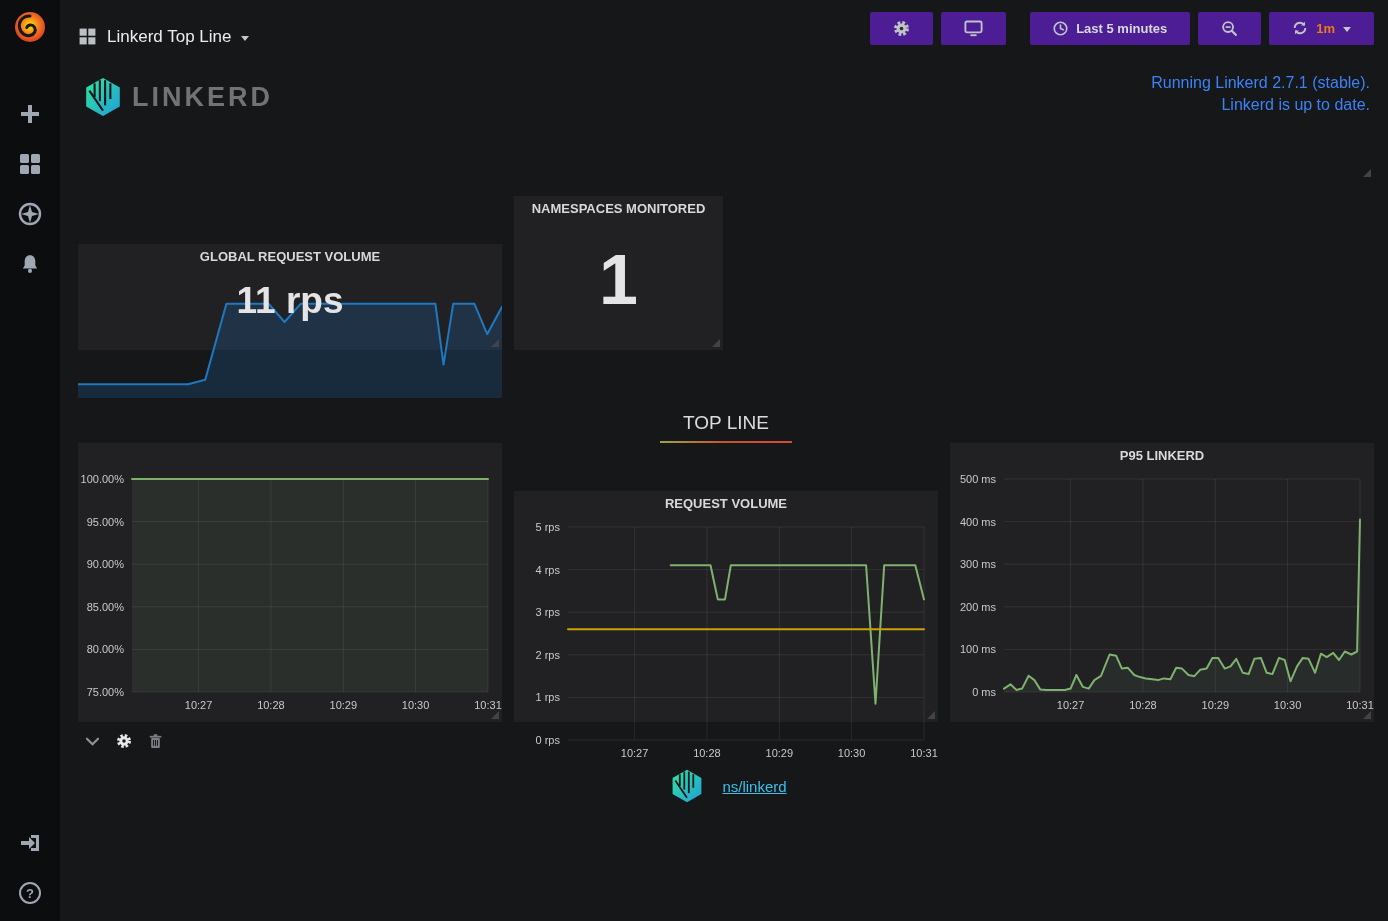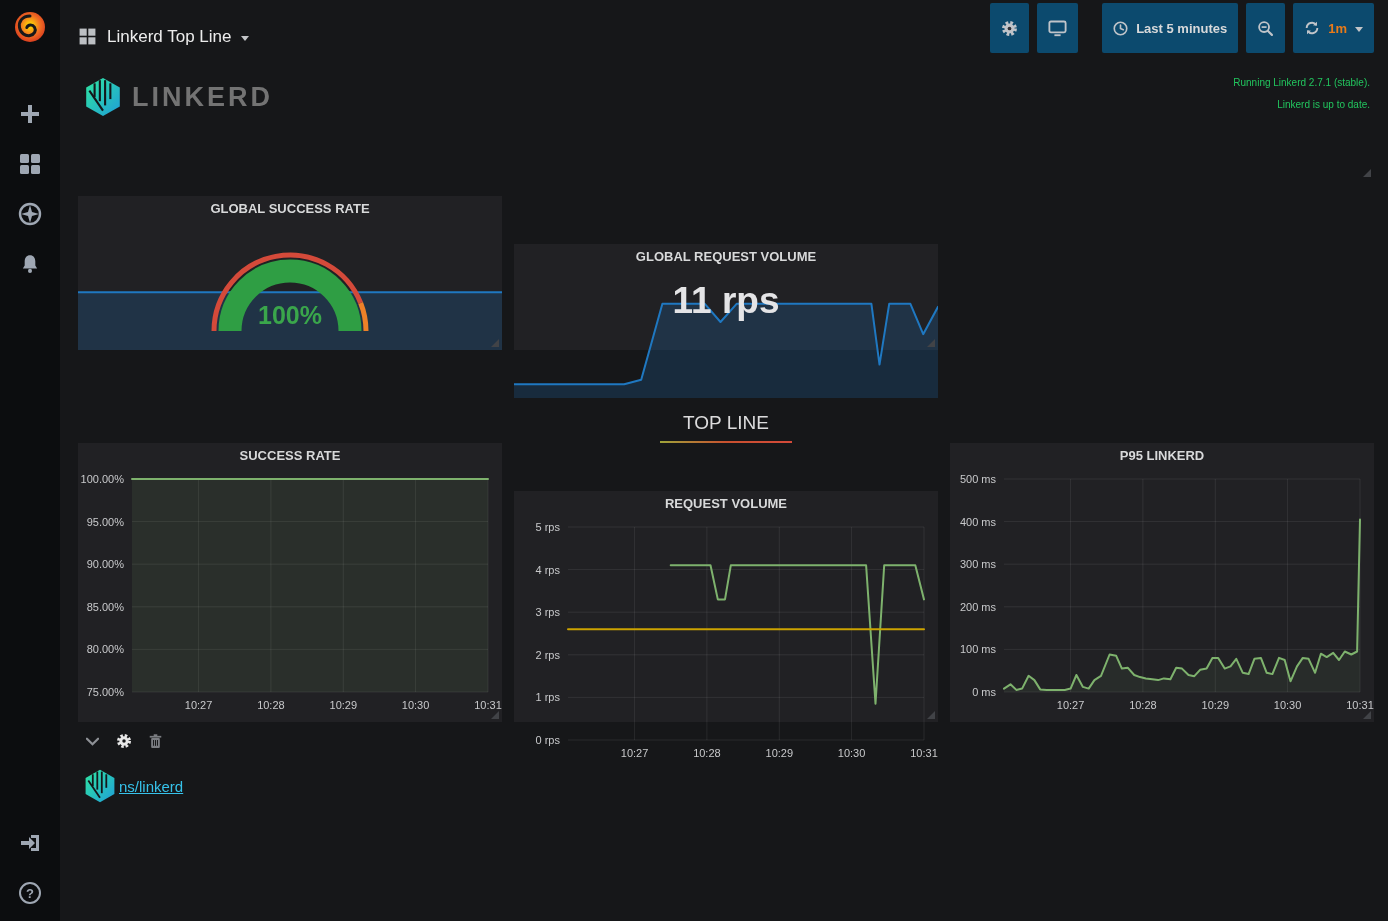--- a/index.html
+++ b/index.html
@@ -15,33 +15,33 @@
   .sicon { color:#9fa7b3; cursor:pointer; display:flex; align-items:center; justify-content:center; width:24px; height:24px; }
   .sicon svg { display:block; }
 
   
   .main { flex:1; display:flex; flex-direction:column; min-width:0; }
   .navbar { height:56px; display:flex; align-items:center; justify-content:space-between; padding:0 14px 0 18px; }
   .nav-left { display:flex; align-items:center; gap:10px; cursor:pointer;margin-top:17px; }
   .nav-title { color:#ececec; font-size:17px; }
   .caret-down { width:0; height:0; border-left:4px solid transparent; border-right:4px solid transparent; border-top:5px solid #c3c5c8; margin-top:3px; }
   .nav-right { display:flex; align-items:center; gap:8px; }
-  .nav-btn { height:50px; background:#0c4a6e; border:none; border-radius:2px; color:#c0c4c9;
-    display:flex; align-items:center; gap:8px; padding:0 11px; font-size:13px; font-weight:bold;
+  .nav-btn { height:33px; background:#4c1d95; border:none; border-radius:2px; color:#c0c4c9;
+    display:flex; align-items:center; gap:8px; padding:0 23px; font-size:13px; font-weight:bold;
     font-family:"Liberation Sans",sans-serif; cursor:pointer; }
   .nav-btn .lbl { color:#d8d9da; }
   .nav-btn .orange { color:#eb7b18; }
   .nav-group-gap { width:8px; }
 
   
   .dash { flex:1; padding:6px 14px 0 18px; }
   .text-panel { height:118px; position:relative; margin-bottom:16px; }
   .brand { position:absolute; left:4px; top:14px; display:flex; align-items:center; gap:8px; }
   .brand-text { color:#737373; font-size:27px; font-weight:bold; letter-spacing:3px; }
-  .version-text { position:absolute; right:4px; top:10px; text-align:right; color:#22c55e; font-size:10px; line-height:22px; }
+  .version-text { position:absolute; right:4px; top:10px; text-align:right; color:#3b82f6; font-size:16px; line-height:22px; }
 
   .row { display:flex; gap:12px; }
   .stats-row { height:154px; }
   .charts-row { height:279px; margin-top:0; }
   .panel { background:#212124; position:relative; flex-shrink:0; }
   .w1 { width:424px; } .w2 { width:424px;margin-top:48px; } .w3 { width:209px; } .wf { flex:1; }
   .panel-title { position:absolute; top:0; left:0; right:0; height:26px; line-height:26px; text-align:center;
     font-size:13px; font-weight:bold; color:#d8d9da; z-index:3; cursor:pointer; white-space:nowrap; overflow:hidden; }
   .chart-abs { position:absolute; inset:0; z-index:1; }
   .chart-body { position:absolute; top:28px; left:0; right:0; bottom:0; z-index:1; }
@@ -57,21 +57,21 @@
   .sh-inner { display:flex; flex-direction:column; align-items:center; }
   .sh-label { color:#dcdcdd; font-size:19px; padding:0 14px; }
   .sh-underline { height:2px; width:calc(100% + 18px); margin-top:7px;
     background:linear-gradient(90deg,#9fa43a,#c9512f,#d44a3a); }
 
   .rz { position:absolute; right:3px; bottom:3px; width:0; height:0;
     border-left:8px solid transparent; border-bottom:8px solid #414347; cursor:se-resize; z-index:4; }
 
   .row-controls { margin-top:8px; height:22px; display:flex; align-items:center; gap:17px; padding-left:8px; }
   .rc { cursor:pointer; display:flex; align-items:center; }
-  .ns-row { margin-top:16px; display:flex; align-items:center; gap:1px; padding-left:4px; }
+  .ns-row { margin-top:16px; display:flex; align-items:center; gap:17px; padding-left:4px;justify-content:center; }
   .ns-link { color:#36c2ea; font-size:15px; text-decoration:underline; cursor:pointer; }
 </style>
 </head>
 <body>
 
 <div class="app">
 
   <aside class="sidebar">
     <div class="side-logo">
       <svg width="38" height="38" viewBox="0 0 38 38">
@@ -207,55 +207,45 @@
           <span class="brand-text">LINKERD</span>
         </div>
         <div class="version-text">
           <div>Running Linkerd 2.7.1 (stable).</div>
           <div>Linkerd is up to date.</div>
         </div>
         <span class="rz"></span>
       </section>
 
       <div class="row stats-row">
-        <section class="panel w1">
-          <h2 class="panel-title">GLOBAL SUCCESS RATE</h2>
-          <div class="chart-abs"><svg width="424" height="154" xmlns="http://www.w3.org/2000/svg">
-                <polygon points="0.0,96.2 424.0,96.2 424.0,154.0 0.0,154.0" fill="rgba(31,120,193,0.22)"></polygon>
-                <polyline points="0.0,96.2 424.0,96.2" fill="none" stroke="#1f78c1" stroke-width="2" stroke-linejoin="round" stroke-linecap="round"></polyline>
-              </svg></div>
-          <div class="gauge-wrap"><svg width="200" height="106" xmlns="http://www.w3.org/2000/svg">
-                <path d="M 40.00 99.00 A 60 60 0 0 1 160.00 99.00" stroke="#2f9e44" stroke-width="23" fill="none"></path>
-                <path d="M 24.00 99.00 A 76 76 0 0 1 170.66 71.02" stroke="#d44a3a" stroke-width="5" fill="none"></path>
-                <path d="M 170.66 71.02 A 76 76 0 0 1 176.00 99.00" stroke="#ed8128" stroke-width="5" fill="none"></path>
-                <text x="100" y="92" text-anchor="middle" font-size="25" font-weight="bold" fill="#3aa64b" font-family="Liberation Sans, sans-serif">100%</text>
-              </svg></div>
-          <span class="rz"></span>
-        </section>
         <section class="panel w2">
           <h2 class="panel-title">GLOBAL REQUEST VOLUME</h2>
           <div class="chart-abs"><svg width="424" height="154" xmlns="http://www.w3.org/2000/svg">
                 <polygon points="0.0,140.3 110.2,140.3 127.2,135.8 148.4,59.8 190.8,59.8 206.5,78.0 222.6,59.8 357.4,59.8 365.5,120.6 375.2,59.8 396.4,59.8 409.2,90.2 424.0,62.8 424.0,154.0 0.0,154.0" fill="rgba(31,120,193,0.22)"></polygon>
                 <polyline points="0.0,140.3 110.2,140.3 127.2,135.8 148.4,59.8 190.8,59.8 206.5,78.0 222.6,59.8 357.4,59.8 365.5,120.6 375.2,59.8 396.4,59.8 409.2,90.2 424.0,62.8" fill="none" stroke="#1f78c1" stroke-width="2" stroke-linejoin="round" stroke-linecap="round"></polyline>
               </svg></div>
           <div class="stat-value v-mid">11 rps</div>
           <span class="rz"></span>
         </section>
+        <section class="panel w3">
+          <h2 class="panel-title">NAMESPACES MONITORED</h2>
+          <div class="stat-value v-big">1</div>
+          <span class="rz"></span>
+        </section>
       </div>
 
       <div class="section-header">
         <div class="sh-inner">
           <span class="sh-label">TOP LINE</span>
           <div class="sh-underline"></div>
         </div>
       </div>
 
       <div class="row charts-row">
         <section class="panel w1">
-          <h2 class="panel-title">SUCCESS RATE</h2>
           <div class="chart-body"><svg width="424" height="251" xmlns="http://www.w3.org/2000/svg">
                 <line x1="54" y1="221.0" x2="410" y2="221.0" stroke="rgba(255,255,255,0.08)"></line>
                 <text class="tick" x="46" y="225" text-anchor="end">75.00%</text>
                 <line x1="54" y1="178.4" x2="410" y2="178.4" stroke="rgba(255,255,255,0.08)"></line>
                 <text class="tick" x="46" y="182.4" text-anchor="end">80.00%</text>
                 <line x1="54" y1="135.8" x2="410" y2="135.8" stroke="rgba(255,255,255,0.08)"></line>
                 <text class="tick" x="46" y="139.8" text-anchor="end">85.00%</text>
                 <line x1="54" y1="93.2" x2="410" y2="93.2" stroke="rgba(255,255,255,0.08)"></line>
                 <text class="tick" x="46" y="97.2" text-anchor="end">90.00%</text>
                 <line x1="54" y1="50.6" x2="410" y2="50.6" stroke="rgba(255,255,255,0.08)"></line>

